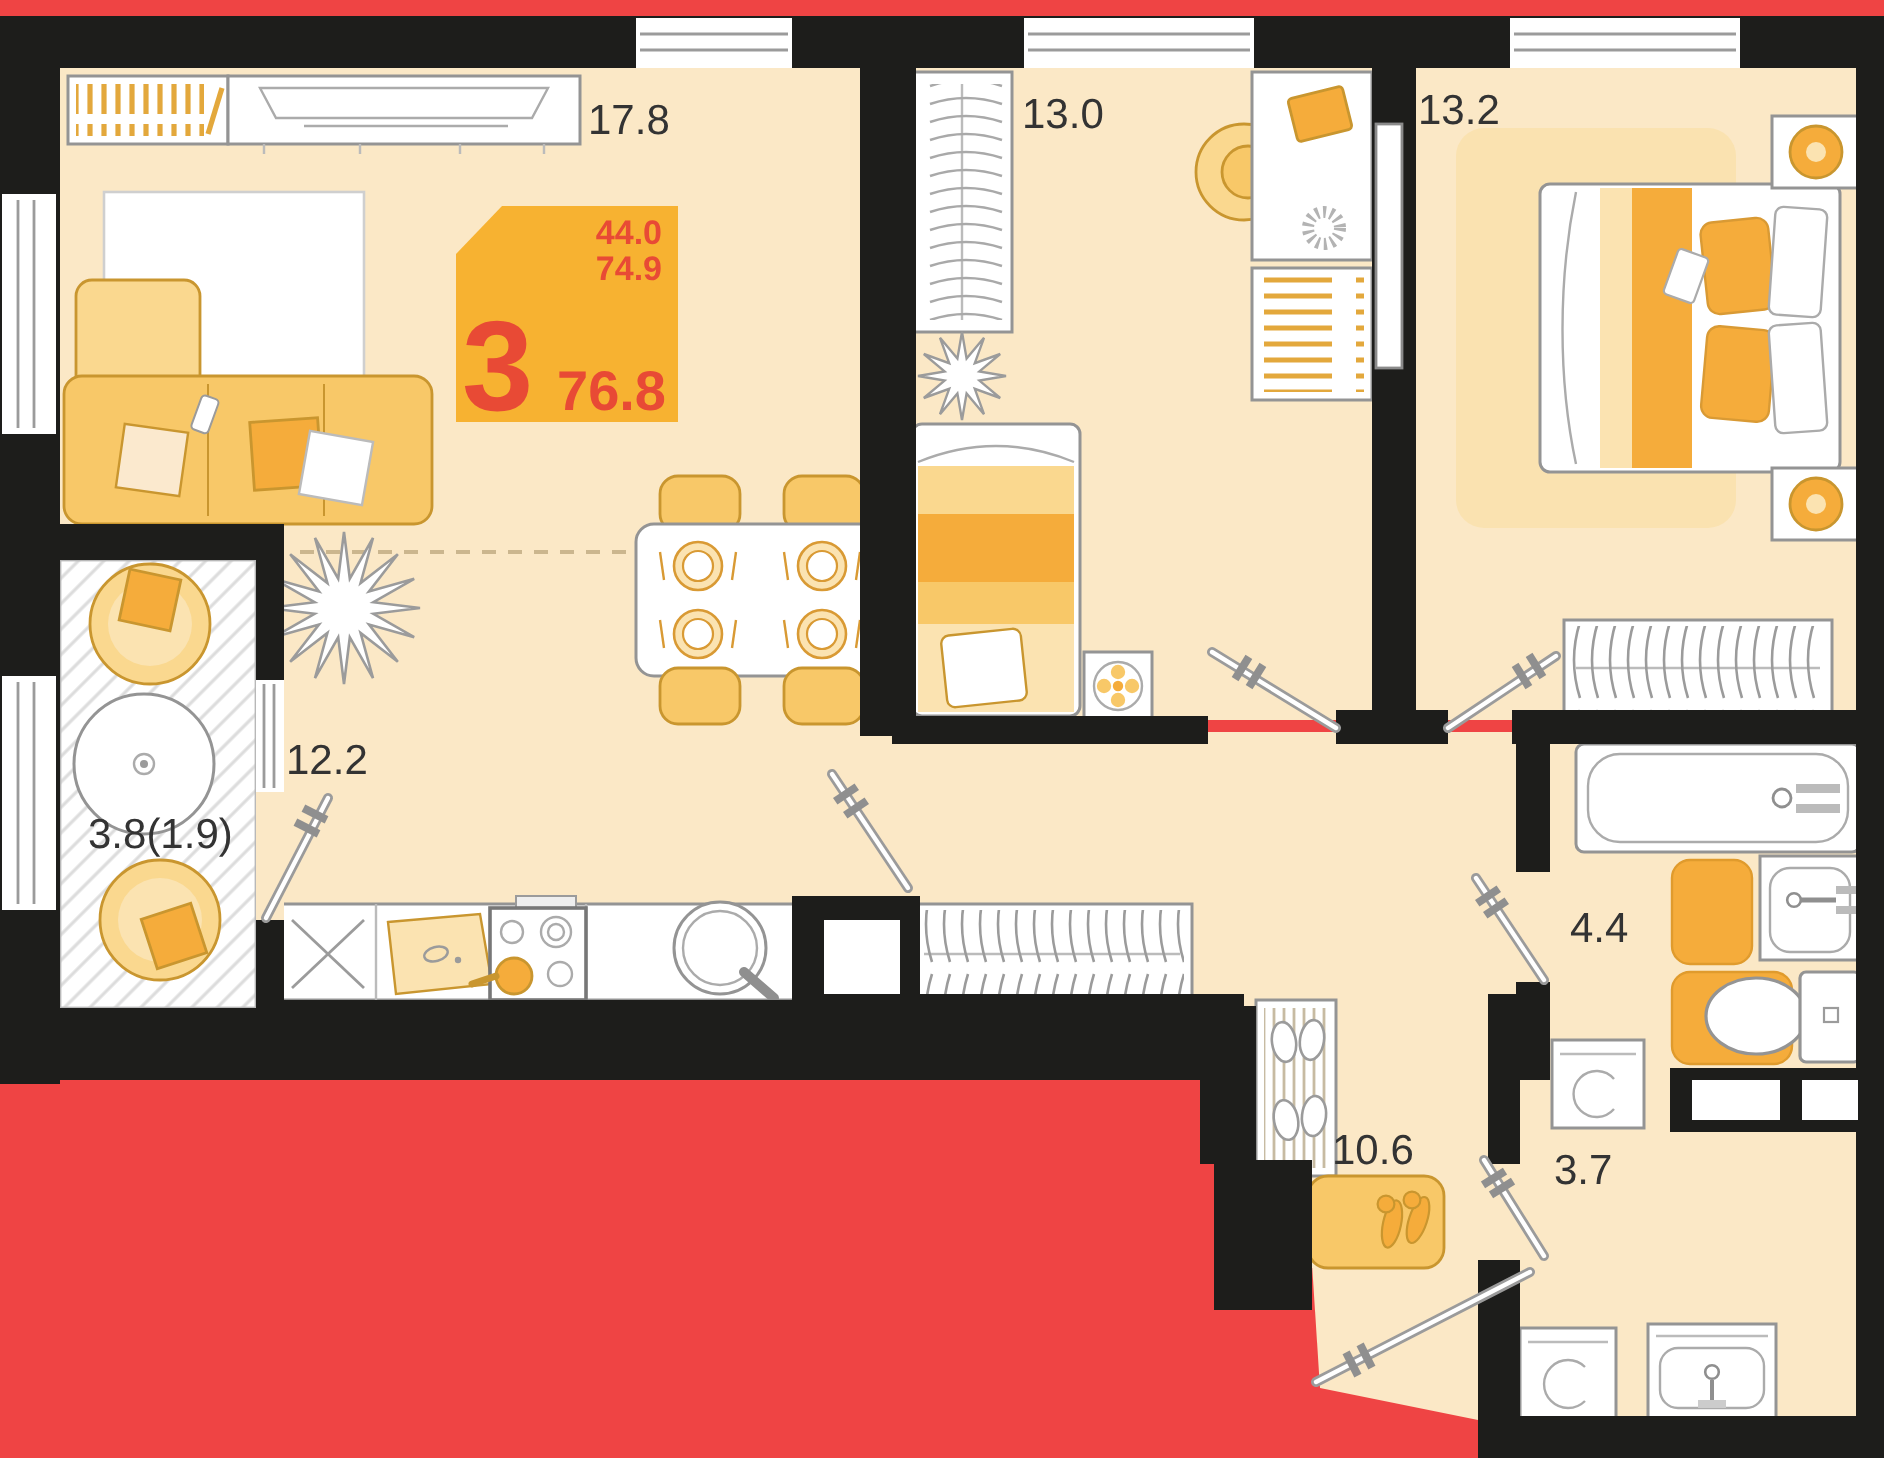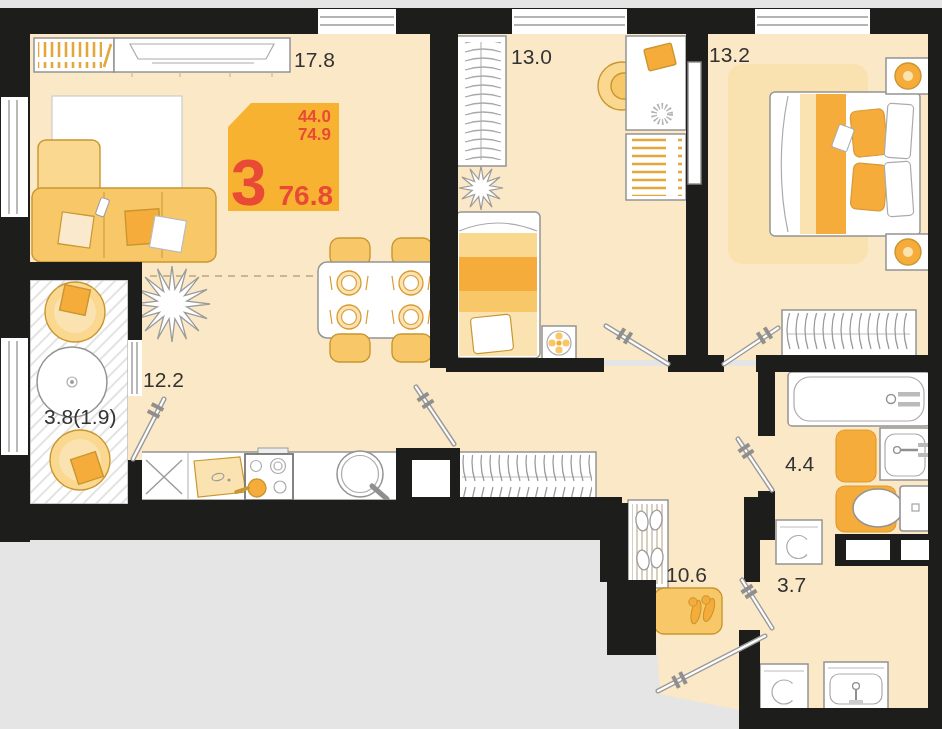--- a/index.html
+++ b/index.html
@@ -1,16 +1,16 @@
 <!DOCTYPE html>
 <html style="--wall: #1D1D1B; --floor: #FBE8C6; --accent: #F5AC3B; --accent_light: #F8C868; --accent_soft: #FAD88F; --accent_pale: #FBE3B1; --accent_stroke: #C9962F; --outline: #949494; --badge_bg: #F7B231; --badge_text: #E84A35; --label_text: #333333;"><head>
 <meta charset="utf-8">
 <style>
   html,body{margin:0;padding:0;background:#ffffff;}
-  .stage{width:942px;height:729px;position:relative;background:#e5e5e5;overflow:hidden;}
+  .stage{width:942px;height:729px;position:relative;background:#ef4444;overflow:hidden;}
   svg{display:block;}
   .wall{fill:var(--wall);}
   .floor{fill:var(--floor);}
   .furn{fill:#fff;stroke:var(--outline);stroke-width:1.5;}
   .thin{fill:none;stroke:#ABABAB;stroke-width:1.2;}
   .acc{fill:var(--accent);stroke:var(--accent_stroke);stroke-width:1.4;}
   .accl{fill:var(--accent_light);stroke:var(--accent_stroke);stroke-width:1.4;}
   .accs{fill:var(--accent_soft);stroke:var(--accent_stroke);stroke-width:1.4;}
   .accp{fill:var(--accent_pale);stroke:none;}
   .win{fill:#fff;}

